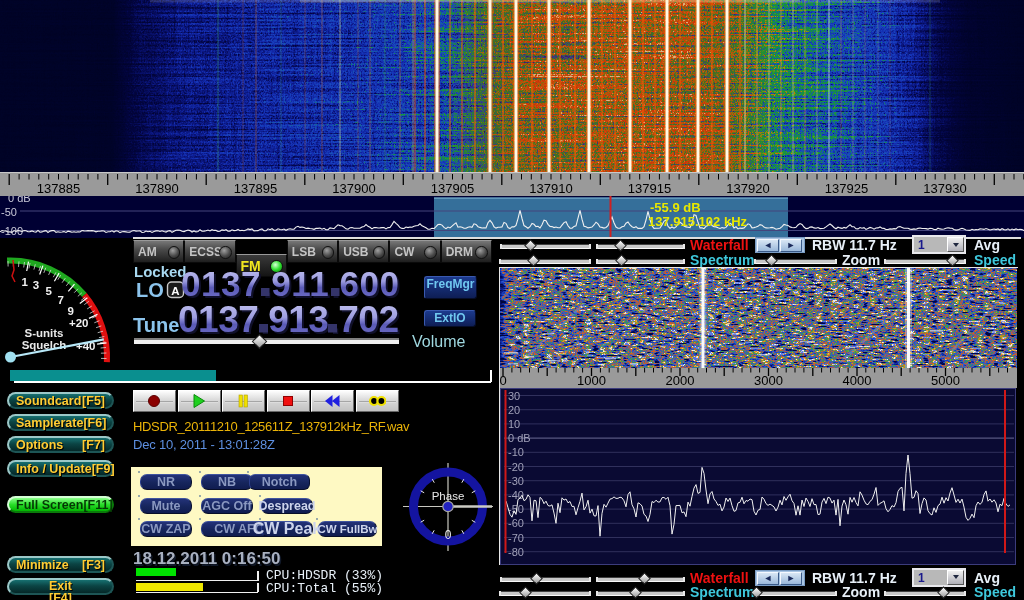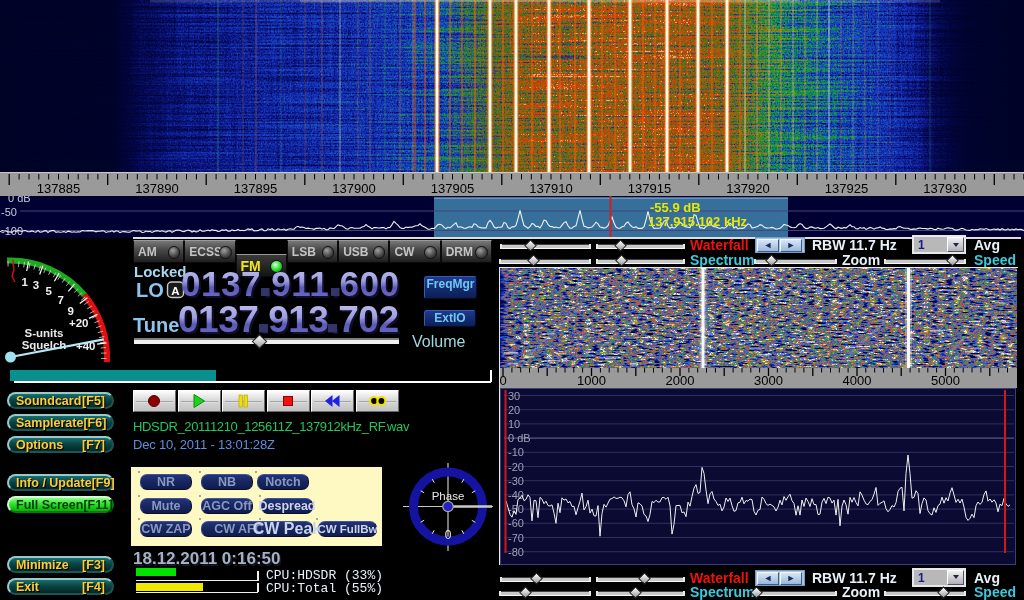--- a/index.html
+++ b/index.html
@@ -414,33 +414,33 @@
       <span>[F5]</span>
     </div>
 <div class="tealbtn" style="top:414px;">
       <span>Samplerate</span>
       <span>[F6]</span>
     </div>
 <div class="tealbtn" style="top:436px;">
       <span>Options</span>
       <span>[F7]</span>
     </div>
-<div class="tealbtn" style="top:474px;">
+<div class="tealbtn" style="top:460px;">
       <span>Info / Update</span>
       <span>[F9]</span>
     </div>
 <div class="tealbtn" style="top:496px;background:linear-gradient(180deg,#8aff8a,#2ade2a 50%,#00b400);border-color:#d6ffd6 #0a7a0a #0a7a0a #d6ffd6;color:#053805;text-shadow:none;">
       <span>Full Screen</span>
       <span>[F11]</span>
     </div>
 <div class="tealbtn" style="top:556px;">
       <span>Minimize</span>
       <span>[F3]</span>
     </div>
-<div class="tealbtn" style="top:578px;">
+<div class="tealbtn" style="top:578px;flex-direction:column;">
       <span>Exit</span>
       <span>[F4]</span>
     </div>
 
 <div class="pbtn" style="left:133px;">
       <svg width="17" height="16" style="position:relative;z-index:2">
         <circle cx="8" cy="8" r="5.5" fill="#8b0000" stroke="#5a0000"></circle>
       </svg>
     </div>
 <div class="pbtn" style="left:178px;">
@@ -465,27 +465,27 @@
         <polygon points="15.5,2 15.5,14 8,8" fill="#2020e0"></polygon>
       </svg>
     </div>
 <div class="pbtn" style="left:356px;">
       <svg width="17" height="16" style="position:relative;z-index:2">
         <circle cx="5" cy="8" r="4" fill="#000" stroke="#f0e000" stroke-width="2.2"></circle>
         <circle cx="12.4" cy="8" r="4" fill="#000" stroke="#f0e000" stroke-width="2.2"></circle>
       </svg>
     </div>
 
-<div class="abs" style="left:133px;top:419px;color:#22c55e;font-size:13px;letter-spacing:-0.35px;">HDSDR_20111210_125611Z_137912kHz_RF.wav</div>
+<div class="abs" style="left:133px;top:419px;color:#eab308;font-size:13px;letter-spacing:-0.35px;">HDSDR_20111210_125611Z_137912kHz_RF.wav</div>
 <div class="abs" style="left:133px;top:437px;color:#5d8fe0;font-size:13px;letter-spacing:-0.2px;">Dec 10, 2011 - 13:01:28Z</div>
 
 <div class="abs" style="left:131px;top:467px;width:251px;height:79px;background:#fef9c3;">
 <div class="dspbtn" style="left:9px;top:7px;width:52px;">NR</div>
 <div class="dspbtn" style="left:70px;top:7px;width:52px;">NB</div>
-<div class="dspbtn" style="left:126px;top:7px;width:52px;">Notch</div>
+<div class="dspbtn" style="left:118px;top:7px;width:61px;border-radius:6px;">Notch</div>
 <div class="dspbtn" style="left:9px;top:31px;width:52px;">Mute</div>
 <div class="dspbtn" style="left:70px;top:31px;width:52px;">AGC Off</div>
 <div class="dspbtn" style="left:130px;top:31px;width:52px;color:#ccd4ec;">Despread</div>
 <div class="dspbtn" style="left:9px;top:54px;width:52px;">CW ZAP</div>
 <div class="dspbtn" style="left:70px;top:54px;width:76px;">CW AFC</div>
 <div class="dspbtn" style="left:130px;top:54px;width:52px;color:#ccd4ec;font-size:16px;">CW Peak</div>
 <div class="dspbtn" style="left:187px;top:54px;width:59px;color:#ccd4ec;font-size:11.5px;">CW FullBw</div>
 </div>
 
 <svg class="abs" style="left:400px;top:458px" width="96" height="96">

